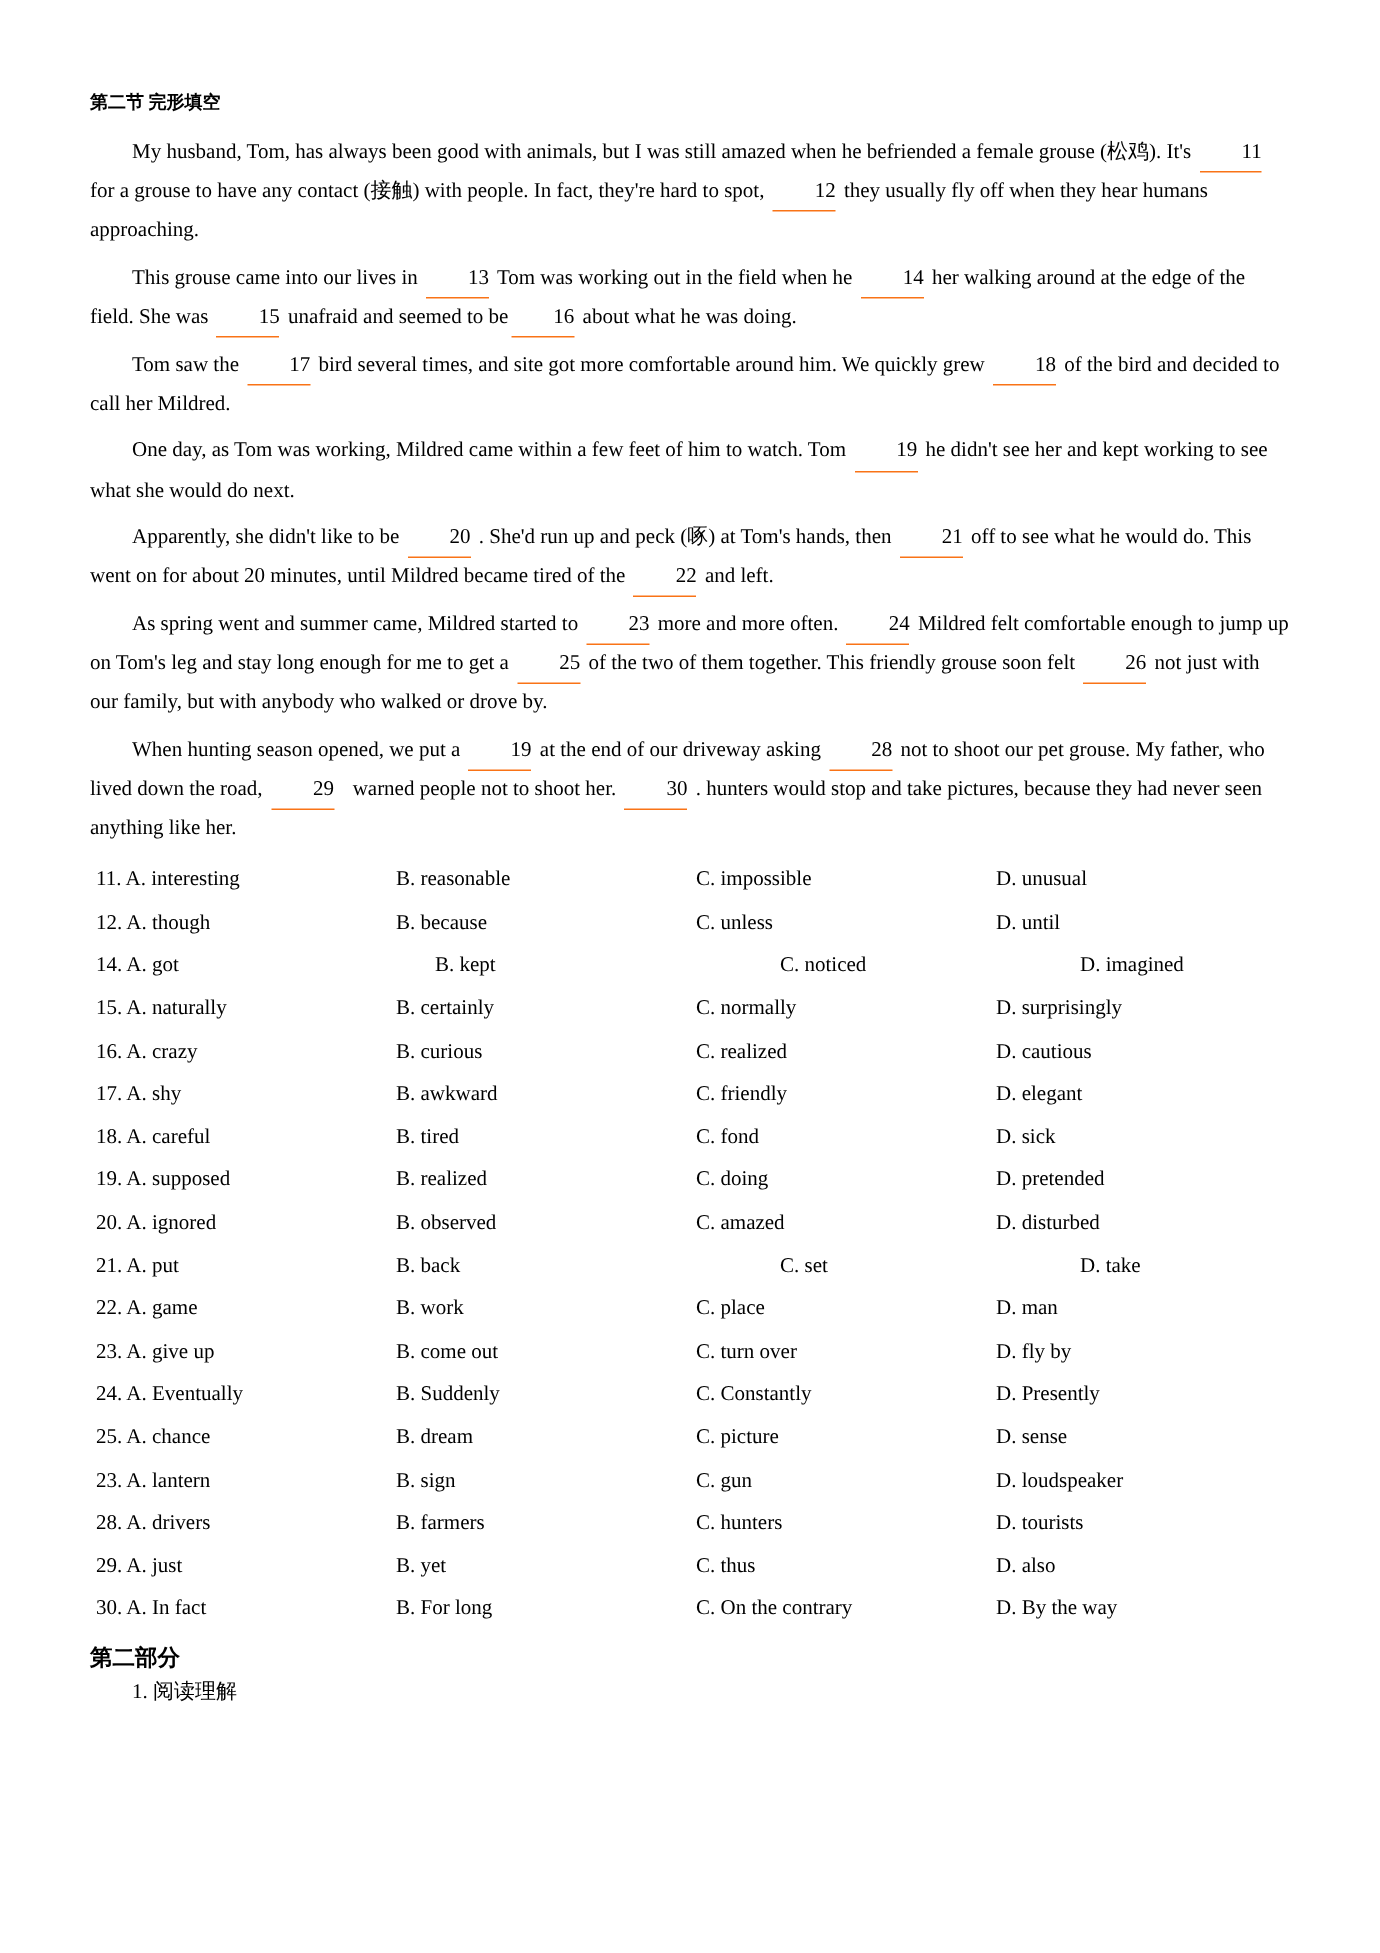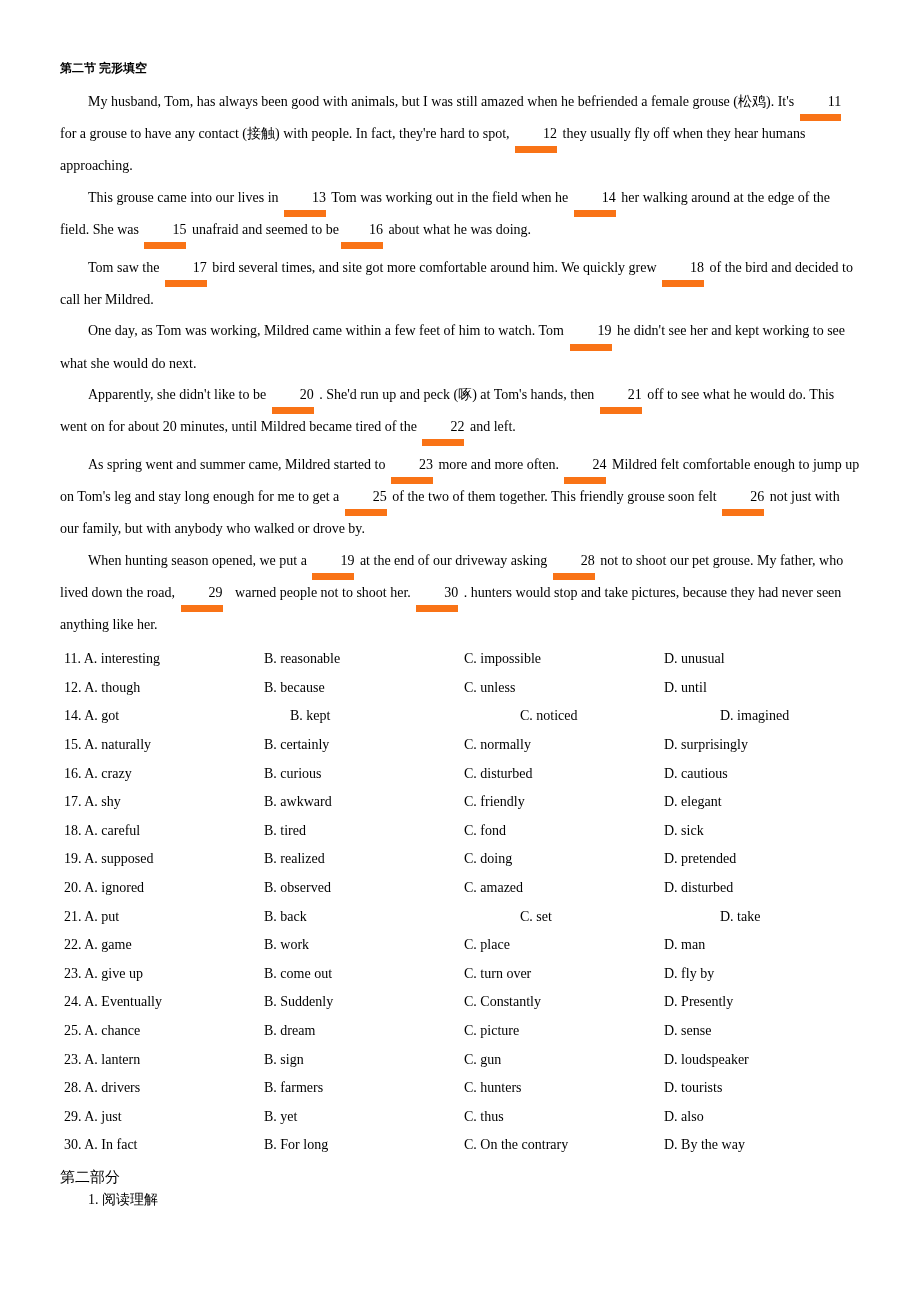--- a/index.html
+++ b/index.html
@@ -22,38 +22,38 @@
       margin-bottom: 12px;
     }
     .passage {
       line-height: 1.8;
       margin-bottom: 6px;
       text-indent: 2em;
     }
     .passage span.blank {
       display: inline-block;
       min-width: 36px;
-      border-bottom: 7px solid #f97316;
+      border-bottom: 1px solid #f97316;
       text-align: center;
       margin: 0 2px;
     }
     .options-table {
       width: 100%;
       border-collapse: collapse;
       margin-top: 8px;
       line-height: 1.9;
     }
     .options-table td {
       padding: 1px 4px;
       vertical-align: top;
       width: 25%;
     }
     .section2-title {
       font-size: 15px;
-      font-weight: normal;
+      font-weight: bold;
       margin-top: 8px;
     }
     .sub-title {
       margin-top: 4px;
       margin-left: 2em;
     }
   </style>
 </head>
 <body>
 
@@ -147,21 +147,21 @@
     </tr>
       <tr>
       <td>15. A. naturally</td>
       <td>B. certainly</td>
       <td>C. normally</td>
       <td>D. surprisingly</td>
     </tr>
       <tr>
       <td>16. A. crazy</td>
       <td>B. curious</td>
-      <td>C. disturbed</td>
+      <td>C. realized</td>
       <td>D. cautious</td>
     </tr>
       <tr>
       <td>17. A. shy</td>
       <td>B. awkward</td>
       <td>C. friendly</td>
       <td>D. elegant</td>
     </tr>
       <tr>
       <td>18. A. careful</td>

